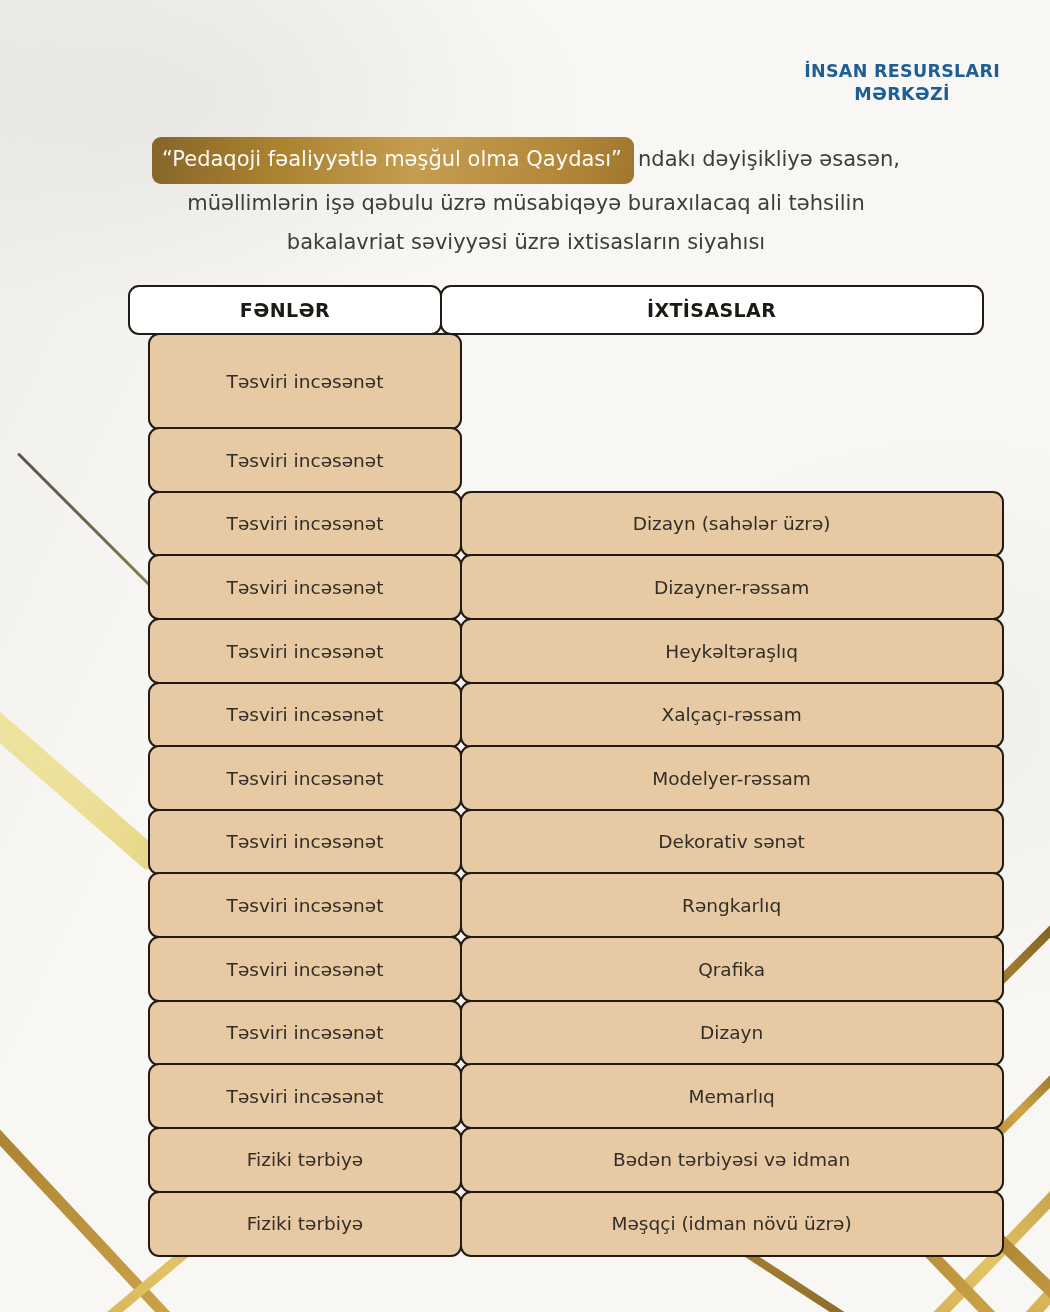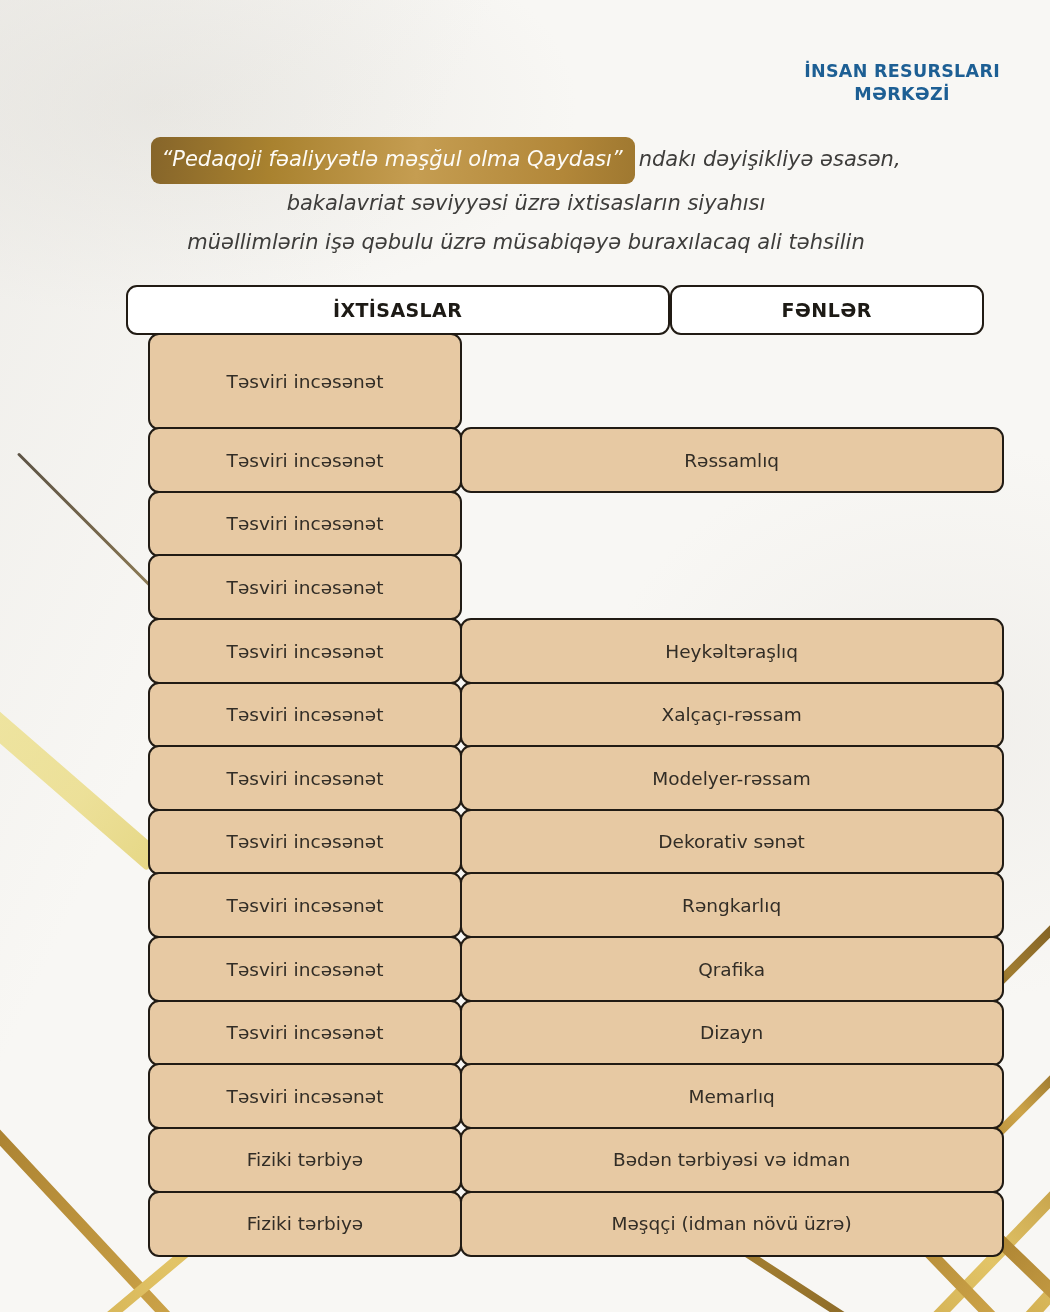--- a/index.html
+++ b/index.html
@@ -26,21 +26,21 @@
 
   .logo{
     position:absolute;top:48px;right:50px;z-index:2;
     text-align:center;font-weight:700;font-size:17.5px;line-height:23px;
     color:#1d5f94;letter-spacing:.3px;margin-top:12px;
   }
   .title{
     position:absolute;left:120px;top:137px;width:812px;z-index:2;
     text-align:center;color:#3e3d3b;font-size:21px;font-weight:500;
   }
-  .tline{line-height:39px;font-style:italic;}
+  .tline{line-height:39px;}
   .badge{
     display:inline-block;
     background:linear-gradient(95deg,#86652a 0%,#a9822f 25%,#c59d51 55%,#b28739 85%,#9f7830 100%);
     color:#fdfbf6;border-radius:9px;padding:3px 12px 5px 10px;margin-right:4px;
   }
   .spec-table{position:absolute;left:128px;top:285px;width:856px;z-index:2;}
   .trow{display:flex;height:66px;}
   .trow.thead{height:50px;}
   .trow.tall{height:97px;}
   .trow + .trow{margin-top:-2.4px;padding-left:20px;}
@@ -74,41 +74,42 @@
   <div class="gline g-dark" style="left:965px;top:1012px;width:140px;height:9px;transform:rotate(-45deg);"></div>
   <div class="gline g-mid" style="left:965px;top:1162px;width:140px;height:9px;transform:rotate(-45deg);"></div>
 
   <div class="logo">
     <div>İNSAN RESURSLARI</div>
     <div>MƏRKƏZİ</div>
   </div>
 
   <div class="title">
     <div class="tline"><span class="badge">“Pedaqoji fəaliyyətlə məşğul olma Qaydası”</span><span>ndakı dəyişikliyə əsasən,</span></div>
+    <div class="tline">müəllimlərin işə qəbulu üzrə müsabiqəyə buraxılacaq ali təhsilin</div>
     <div class="tline">bakalavriat səviyyəsi üzrə ixtisasların siyahısı</div>
-    <div class="tline">müəllimlərin işə qəbulu üzrə müsabiqəyə buraxılacaq ali təhsilin</div>
   </div>
 
   <div class="spec-table" id="spec-table">
       <div class="trow thead">
+        <div class="cell hcell c1">FƏNLƏR</div>
         <div class="cell hcell c2">İXTİSASLAR</div>
-        <div class="cell hcell c1">FƏNLƏR</div>
       </div>
       <div class="trow tall">
         <div class="cell c1">Təsviri incəsənət</div>
       </div>
       <div class="trow">
         <div class="cell c1">Təsviri incəsənət</div>
-        <div class="cell c2">Rəssamlıq</div>
       </div>
       <div class="trow">
         <div class="cell c1">Təsviri incəsənət</div>
+        <div class="cell c2">Dizayn (sahələr üzrə)</div>
       </div>
       <div class="trow">
         <div class="cell c1">Təsviri incəsənət</div>
+        <div class="cell c2">Dizayner-rəssam</div>
       </div>
       <div class="trow">
         <div class="cell c1">Təsviri incəsənət</div>
         <div class="cell c2">Heykəltəraşlıq</div>
       </div>
       <div class="trow">
         <div class="cell c1">Təsviri incəsənət</div>
         <div class="cell c2">Xalçaçı-rəssam</div>
       </div>
       <div class="trow">

